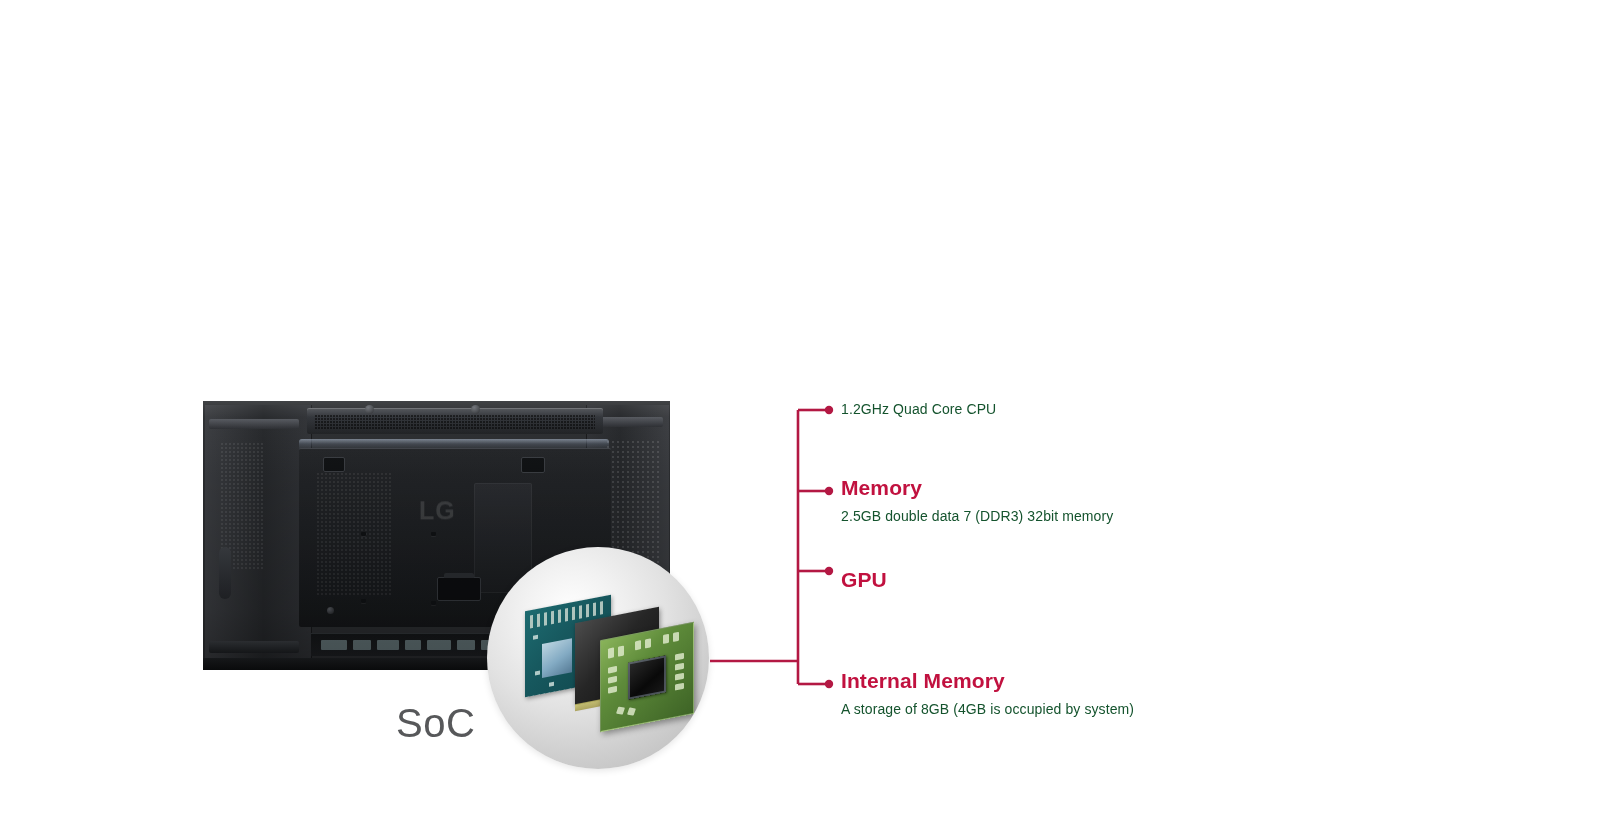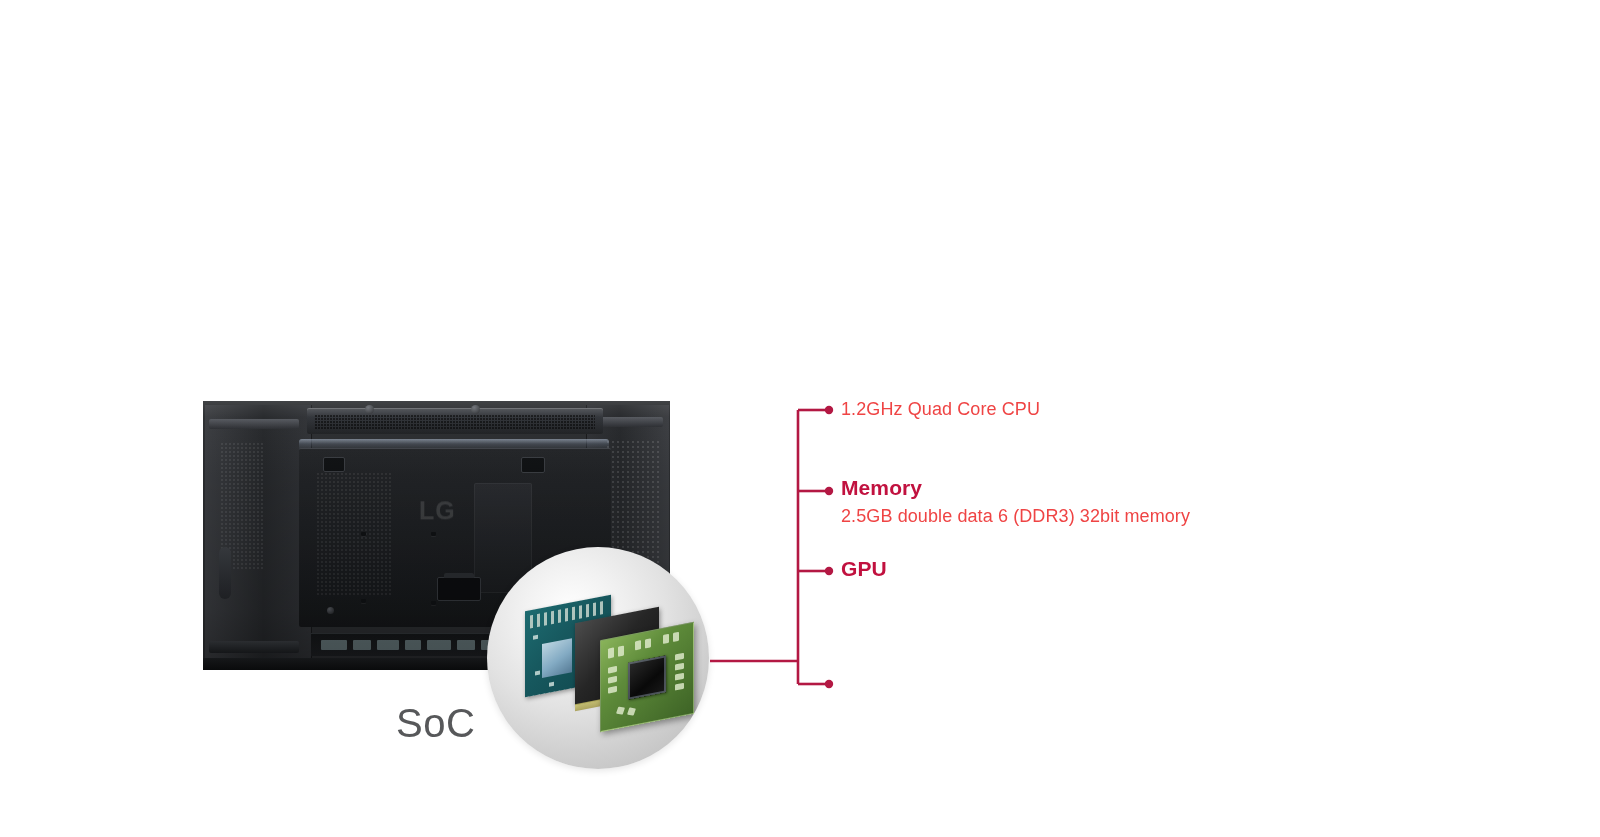--- a/index.html
+++ b/index.html
@@ -287,22 +287,22 @@
   .spec-item { position: absolute; left: 0; }
   .spec-title {
     font-size: 21px;
     font-weight: 700;
     color: #c1113f;
     line-height: 26px;
     letter-spacing: 0.1px;
     white-space: nowrap;
   }
   .spec-desc {
-    font-size: 18px;
-    color: #ef4444;
+    font-size: 14px;
+    color: #14532d;
     line-height: 30px;
     letter-spacing: 0.1px;
     white-space: nowrap;
   }
 </style>
 </head>
 <body>
 
 <div id="stage">
 
@@ -417,25 +417,27 @@
   </svg>
 
   <div class="specs">
 
     <div class="spec-item" style="top:0px;">
       <div class="spec-desc">1.2GHz Quad Core CPU</div>
     </div>
 
     <div class="spec-item" style="top:81px;">
       <div class="spec-title">Memory</div>
-      <div class="spec-desc">2.5GB double data 6 (DDR3) 32bit memory</div>
-    </div>
-
-    <div class="spec-item" style="top:162px;">
+      <div class="spec-desc">2.5GB double data 7 (DDR3) 32bit memory</div>
+    </div>
+
+    <div class="spec-item" style="top:173px;">
       <div class="spec-title">GPU</div>
     </div>
 
     <div class="spec-item" style="top:274px;">
+      <div class="spec-title">Internal Memory</div>
+      <div class="spec-desc">A storage of 8GB (4GB is occupied by system)</div>
     </div>
 
   </div>
 
 </div>
 
 </body></html>

